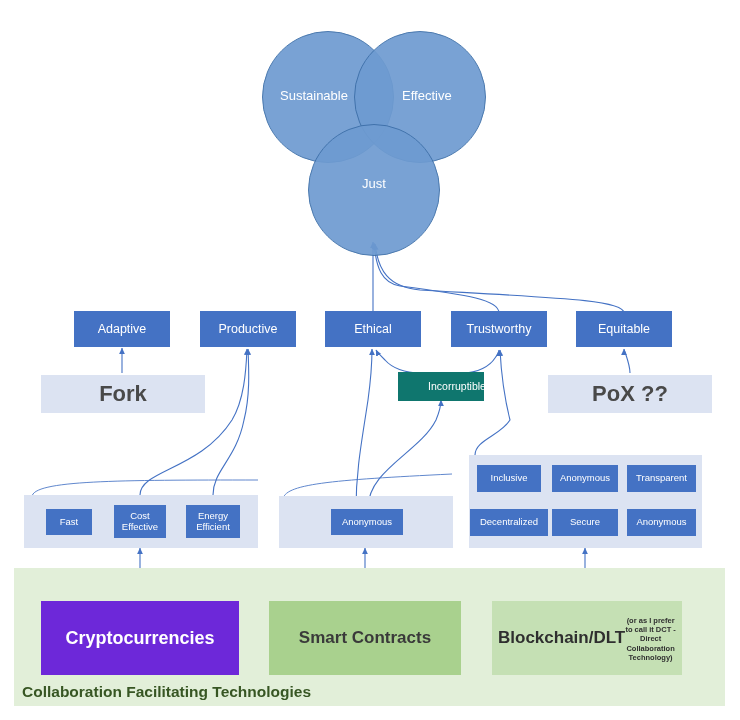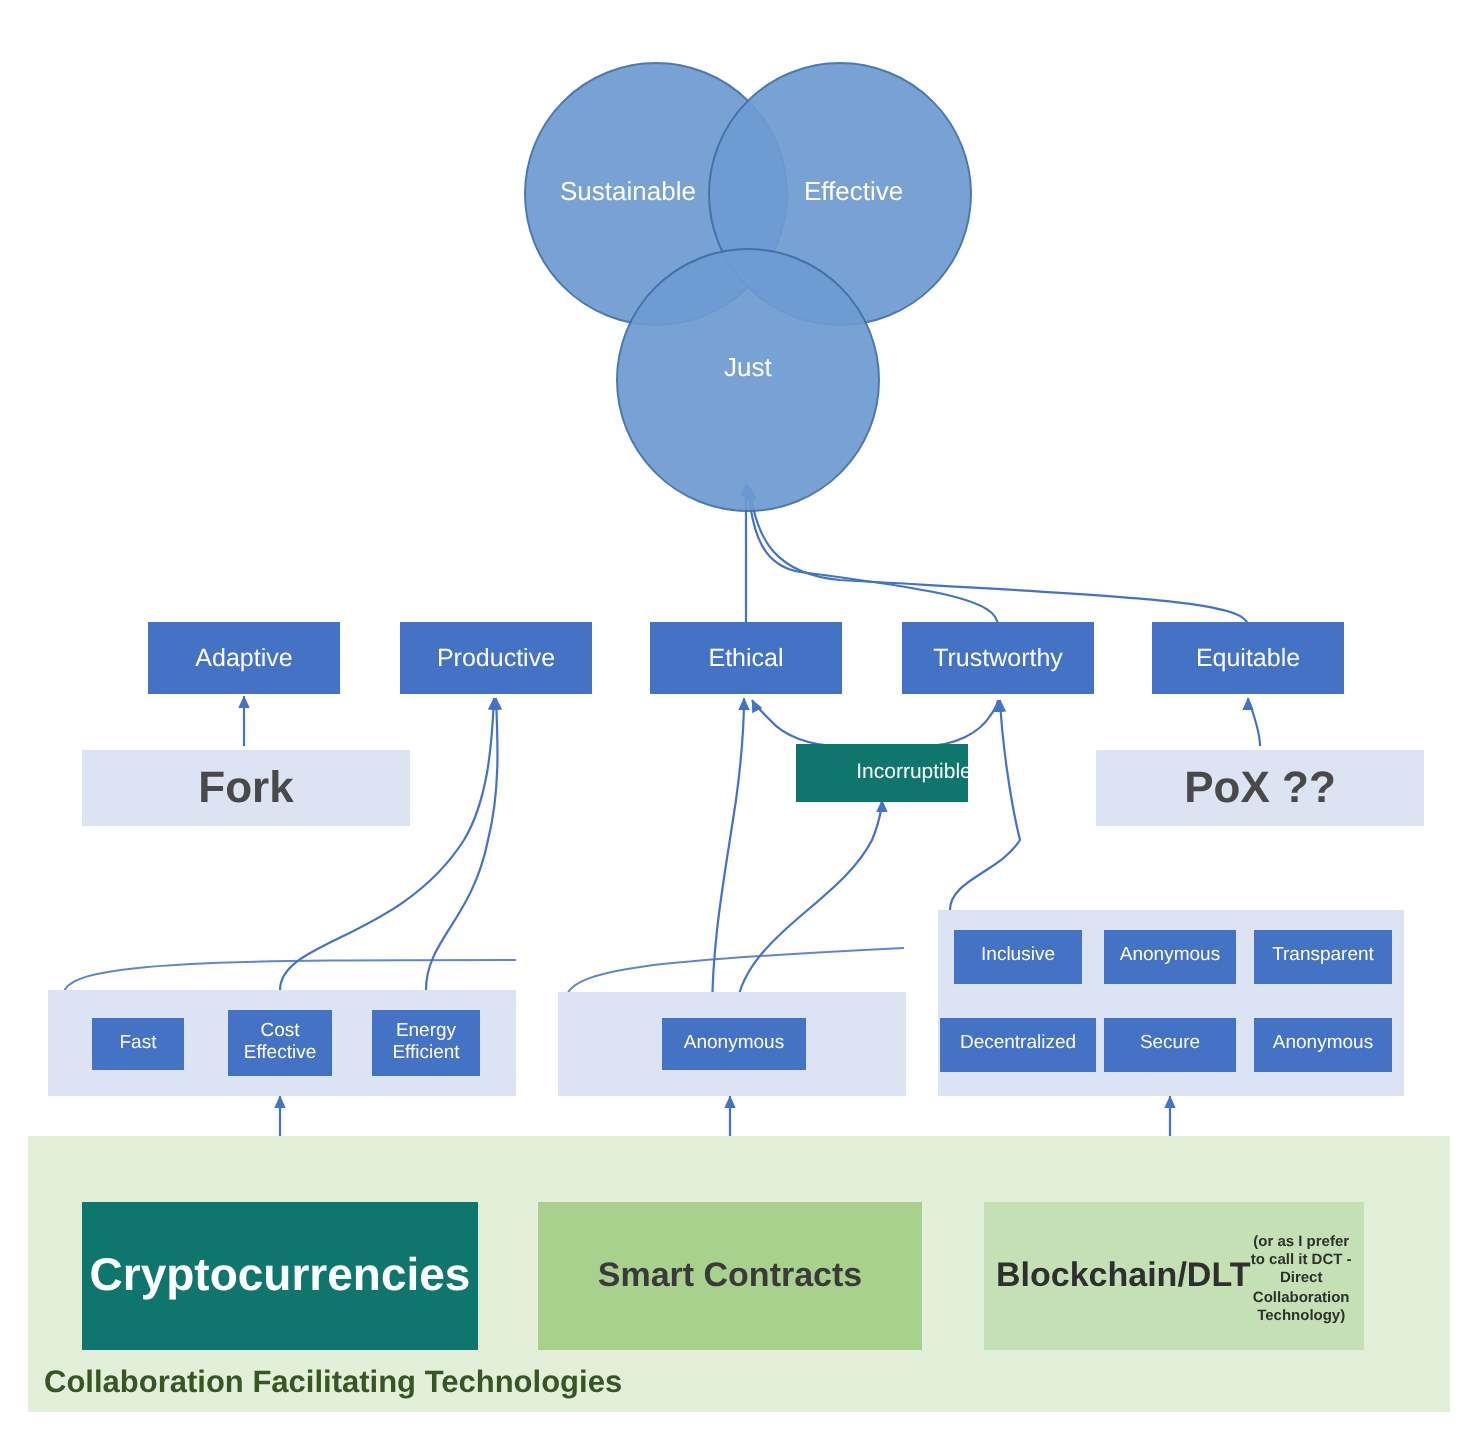--- a/index.html
+++ b/index.html
@@ -85,23 +85,23 @@
     background: #E2EFD9;
   }
   .green-panel-title {
     position: absolute;
     color: #375623;
     font-size: 15.5px;
     font-weight: bold;
     white-space: nowrap;
   }
   .green-dark {
-    background: #0f766e;
-    color: #ffffff;
-    font-size: 23px;
+    background: #6d28d9;
+    color: #ffffff;
+    font-size: 18px;
     font-weight: bold;
   }
   .green-light {
     background: #A9D18E;
     color: #3A3A3A;
     font-size: 17px;
     font-weight: bold;
   }
   .green-pale {
     background: #C5E0B4;

